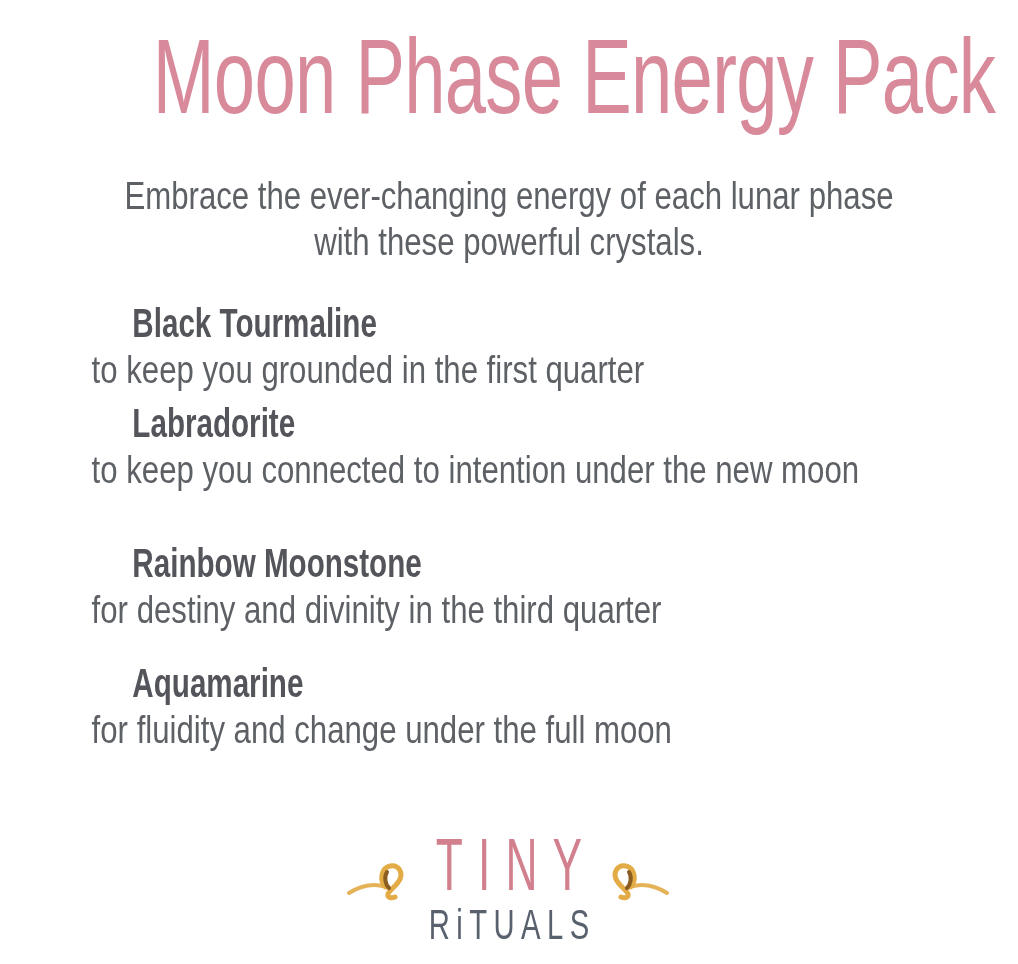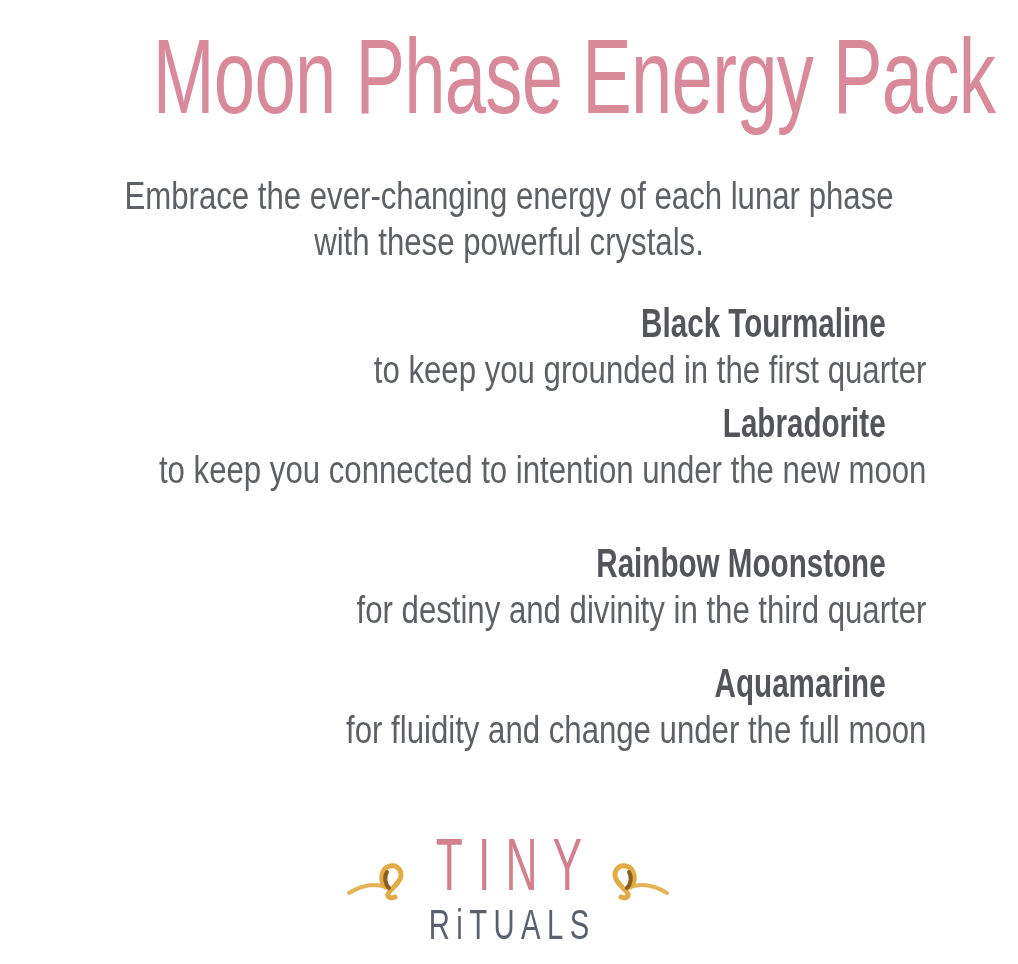--- a/index.html
+++ b/index.html
@@ -41,21 +41,21 @@
     line-height: 46px;
     font-weight: 400;
     color: var(--body-gray, #5d6065);
     transform: scaleX(0.82);
     transform-origin: 50% 50%;
   }
   .crystal {
     position: absolute;
     left: 0;
     width: 100%;
-    text-align: right;
+    text-align: left;
     white-space: nowrap;
   }
   .crystal h2 {
     margin: 0;
     font-size: 40px;
     line-height: 48px;
     font-weight: 700;
     color: var(--heading-gray, #53555a);
     transform: scaleX(0.74);
     transform-origin: 50% 50%;

